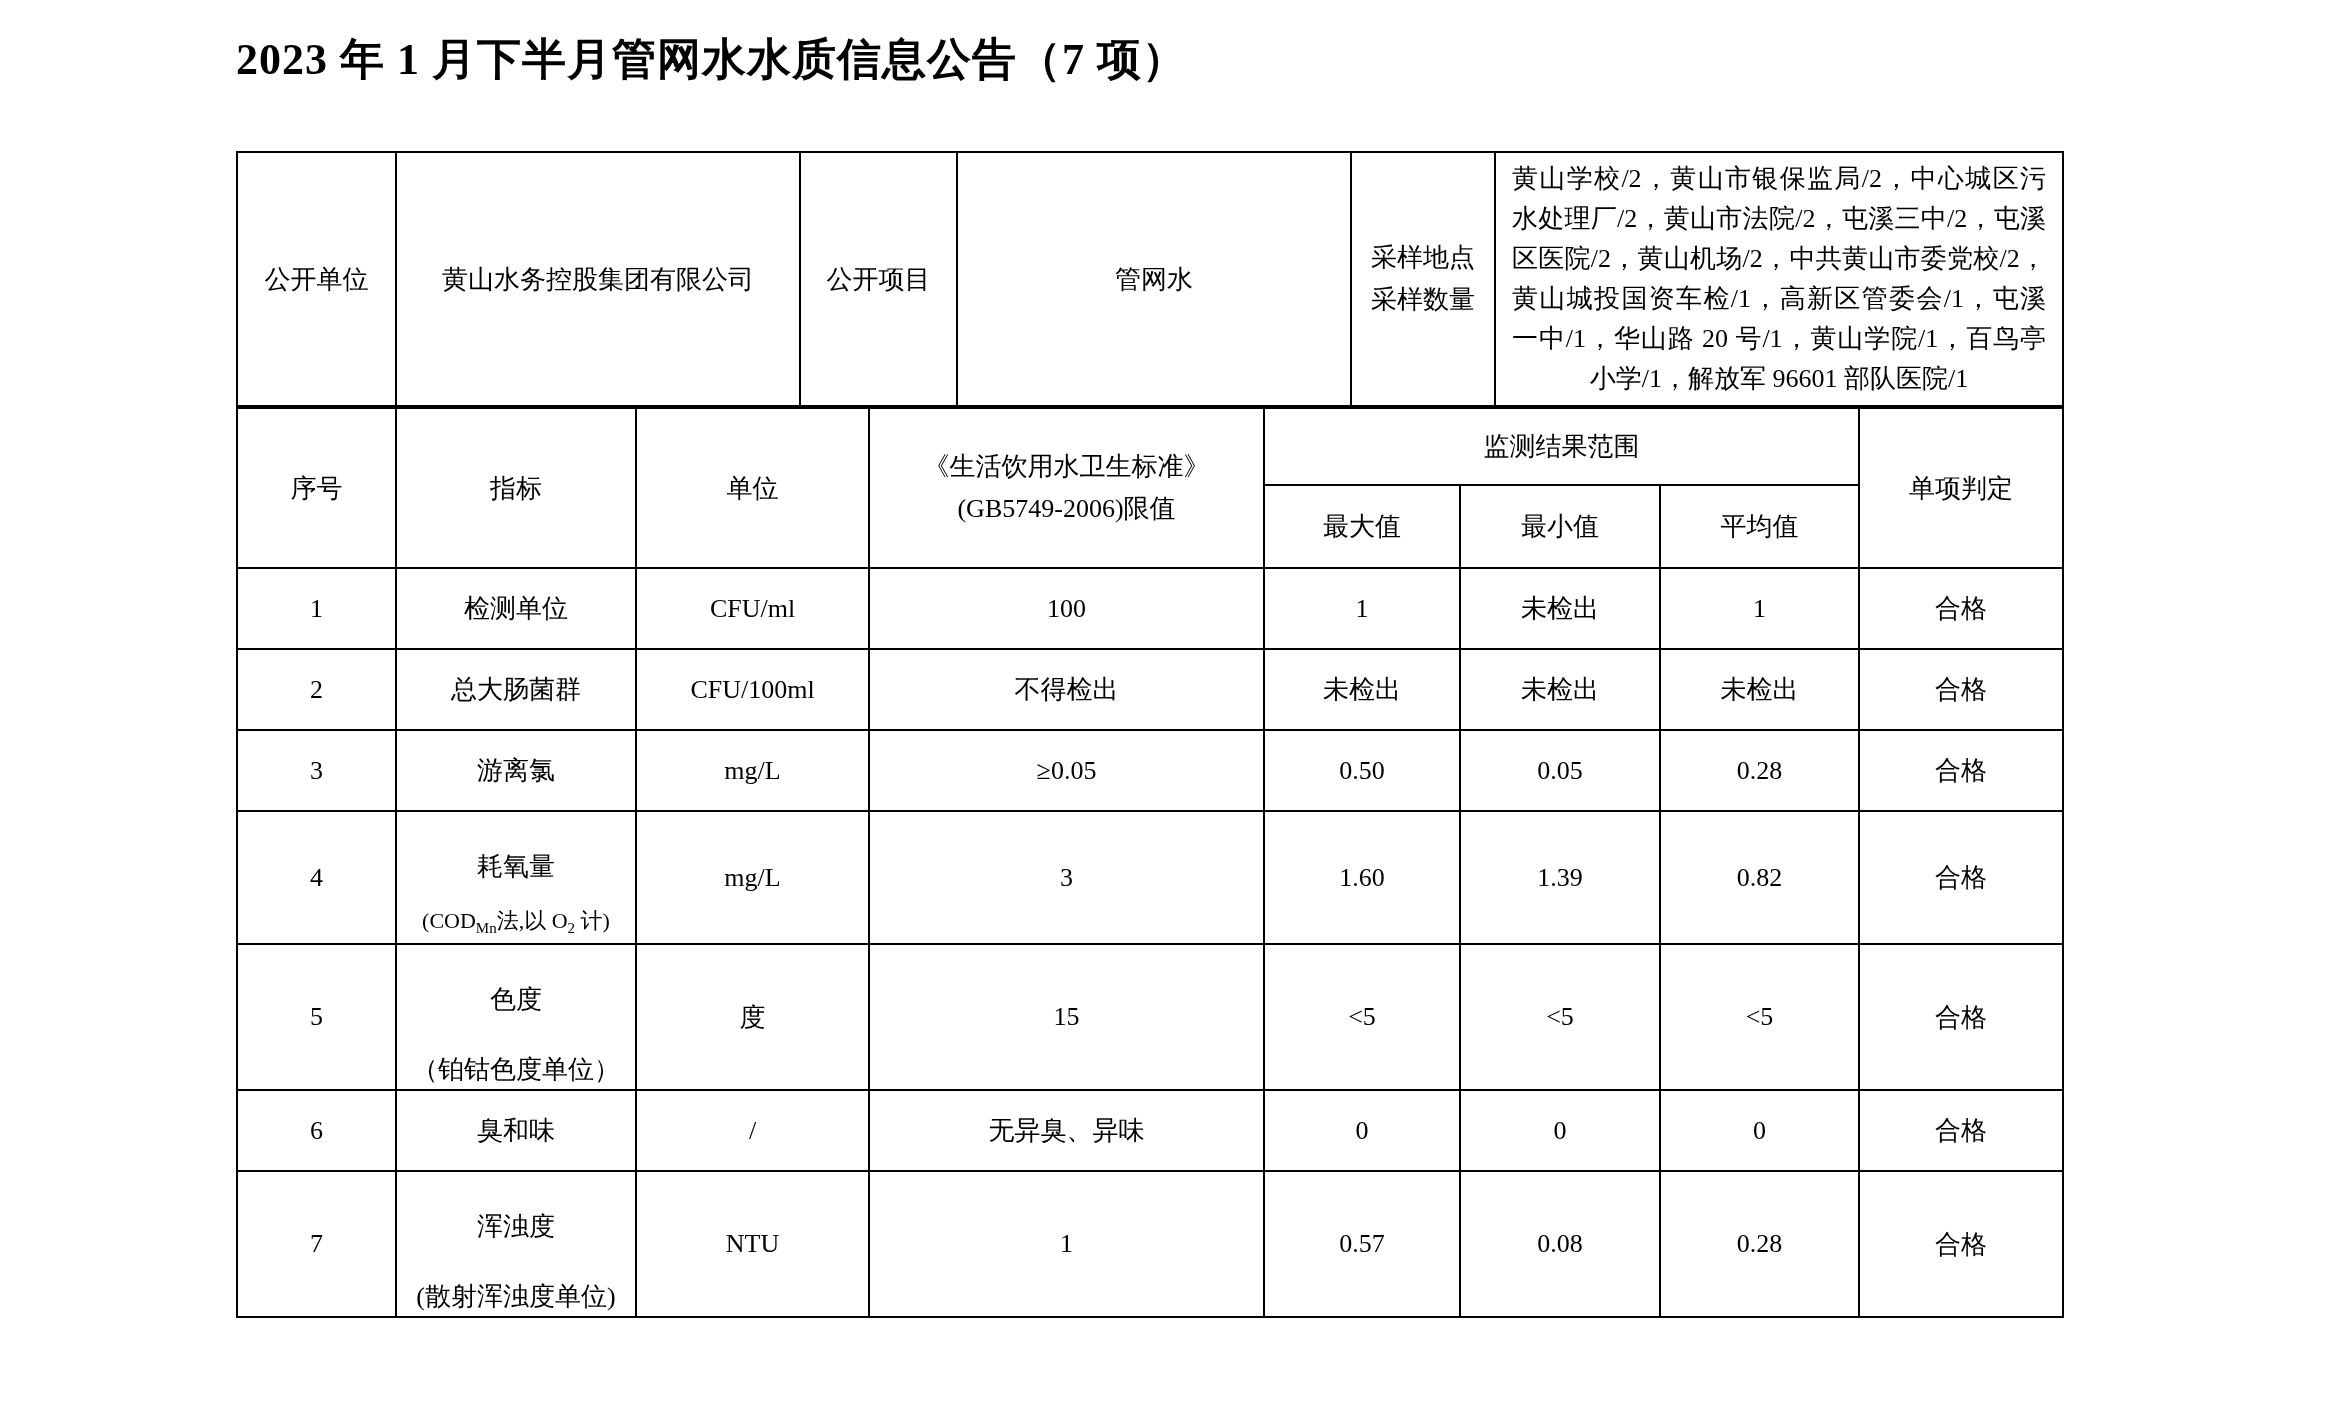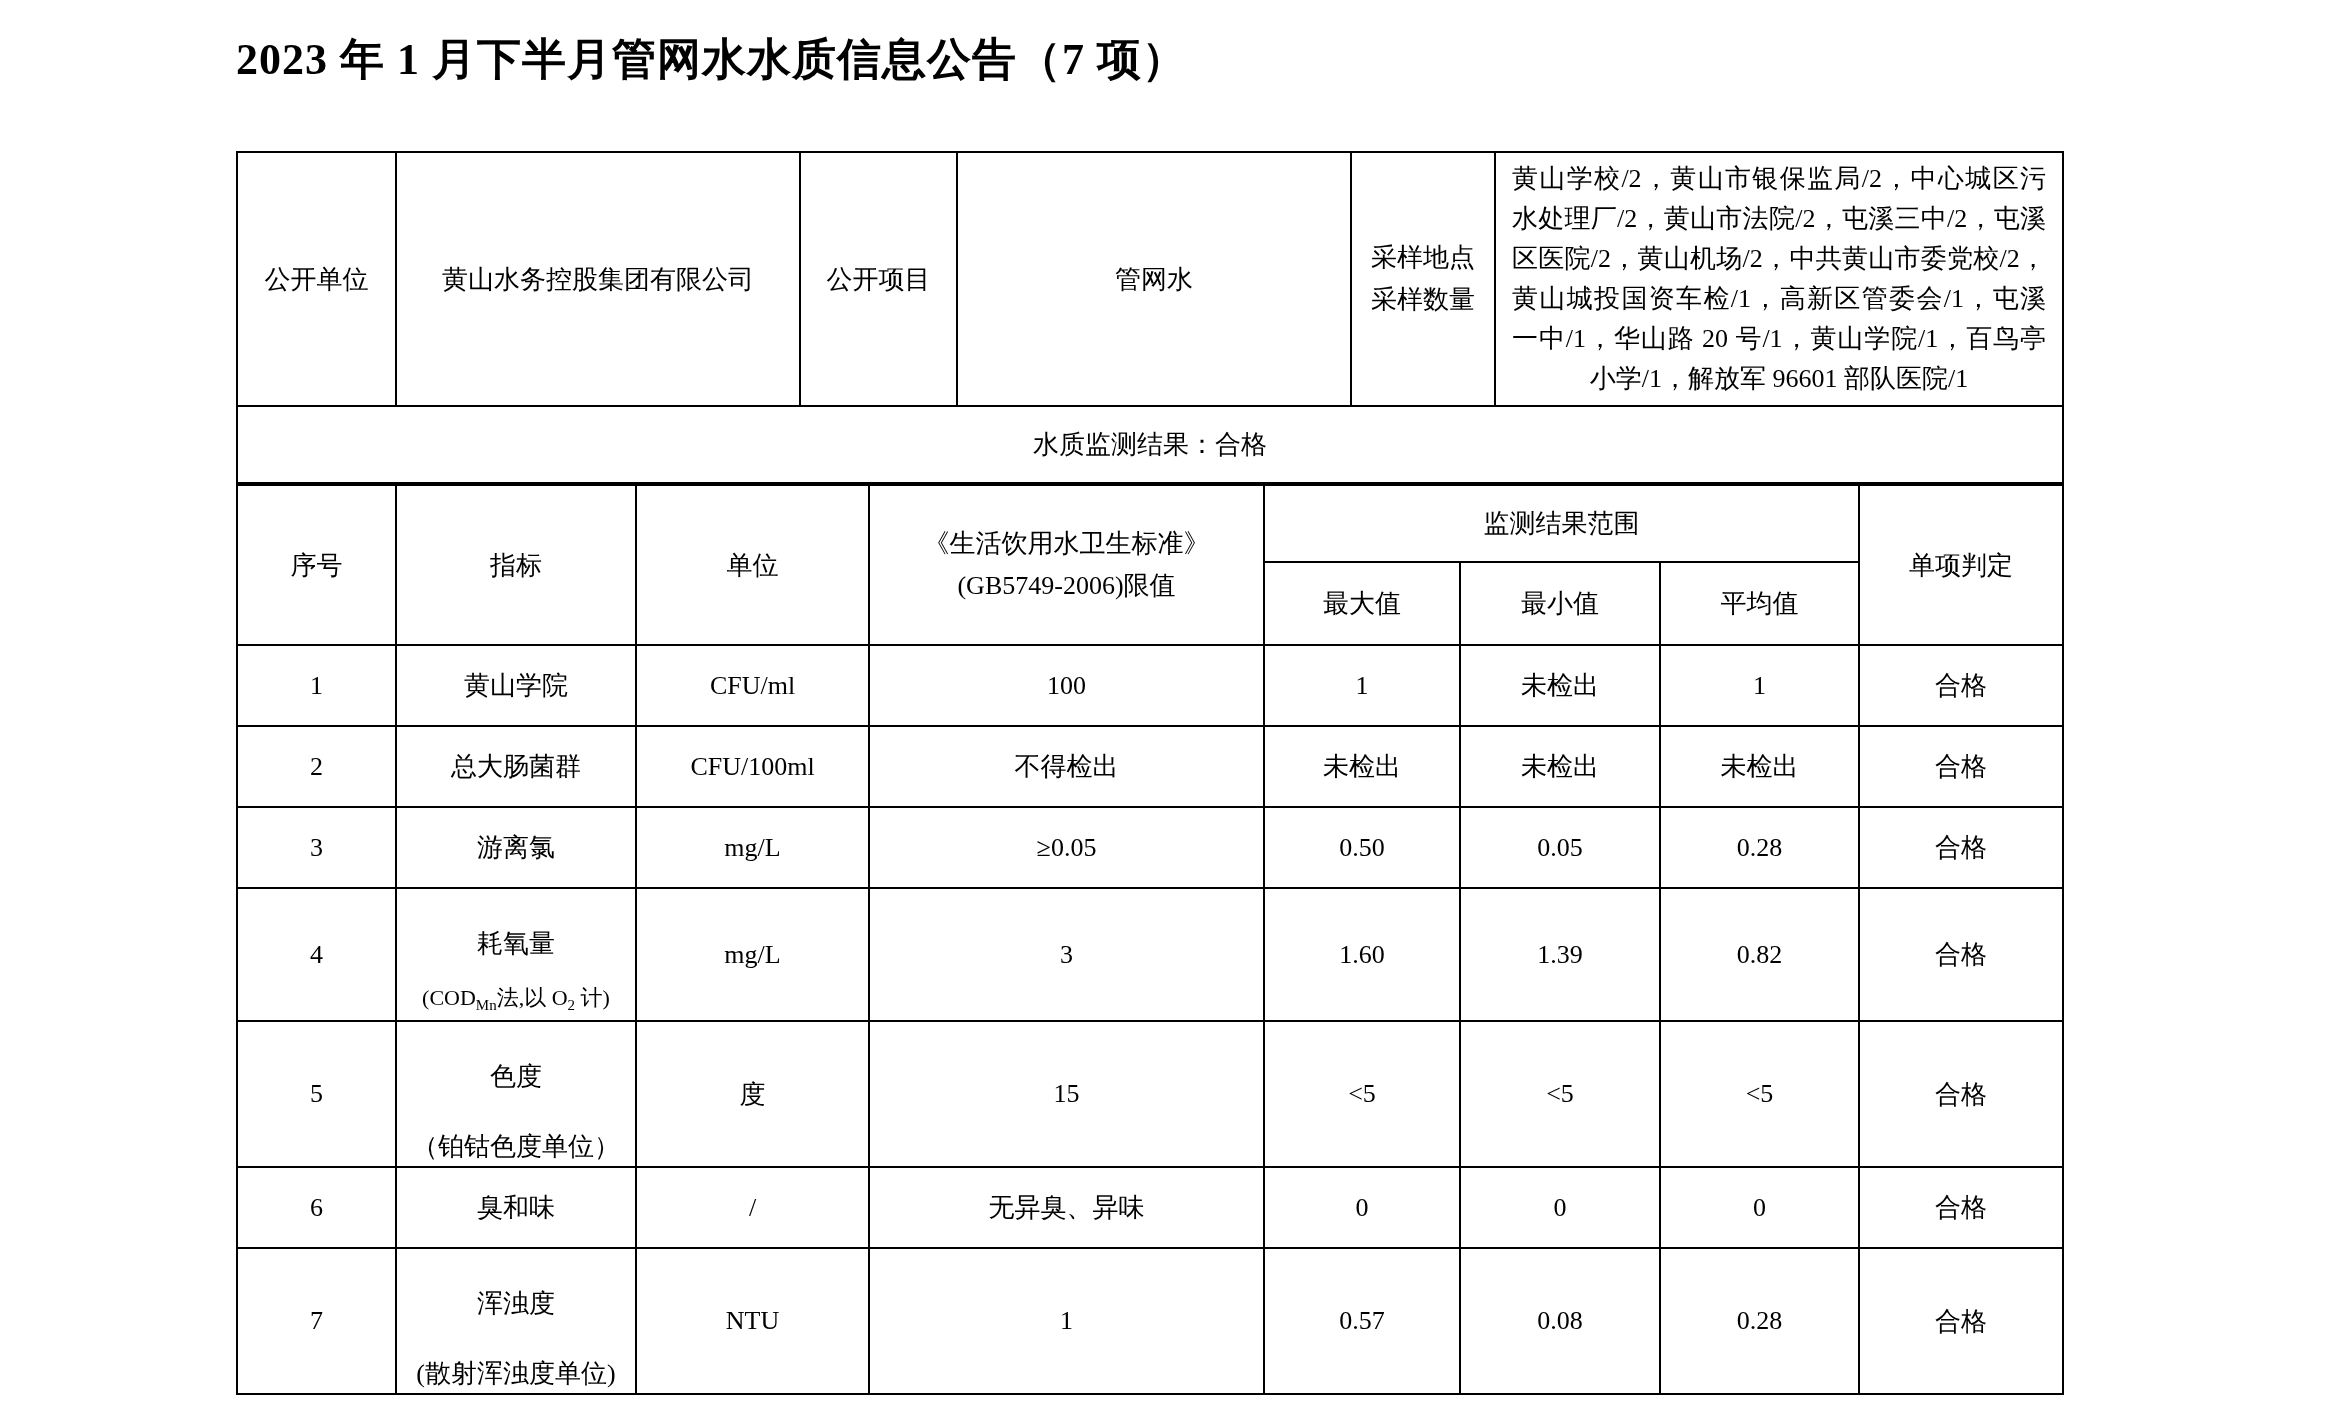--- a/index.html
+++ b/index.html
@@ -58,23 +58,20 @@
       <td>公开单位</td>
       <td>黄山水务控股集团有限公司</td>
       <td>公开项目</td>
       <td>管网水</td>
       <td class="two-line">
         <div>采样地点</div>
         <div>采样数量</div>
       </td>
       <td class="loc-cell">黄山学校/2，黄山市银保监局/2，中心城区污水处理厂/2，黄山市法院/2，屯溪三中/2，屯溪区医院/2，黄山机场/2，中共黄山市委党校/2，黄山城投国资车检/1，高新区管委会/1，屯溪一中/1，华山路 20 号/1，黄山学院/1，百鸟亭小学/1，解放军 96601 部队医院/1</td>
     </tr>
-    <tr>
-      <td class="banner-cell" colspan="6">水质监测结果：合格</td>
-    </tr>
   </tbody>
     </table>
 
   <table>
     <colgroup>
       <col style="width:159px">
         <col style="width:240px">
         <col style="width:233px">
       <col style="width:395px">
         <col style="width:196px">
@@ -95,21 +92,21 @@
       <td rowspan="2">单项判定</td>
     </tr>
     <tr class="hdr2">
       <td>最大值</td>
       <td>最小值</td>
       <td>平均值</td>
     </tr>
 
     <tr class="drow">
       <td>1</td>
-      <td>黄山学院</td>
+      <td>检测单位</td>
       <td>CFU/ml</td>
       <td>100</td>
       <td>1</td>
       <td>未检出</td>
       <td>1</td>
       <td>合格</td>
     </tr>
     <tr class="drow">
       <td>2</td>
       <td>总大肠菌群</td>

